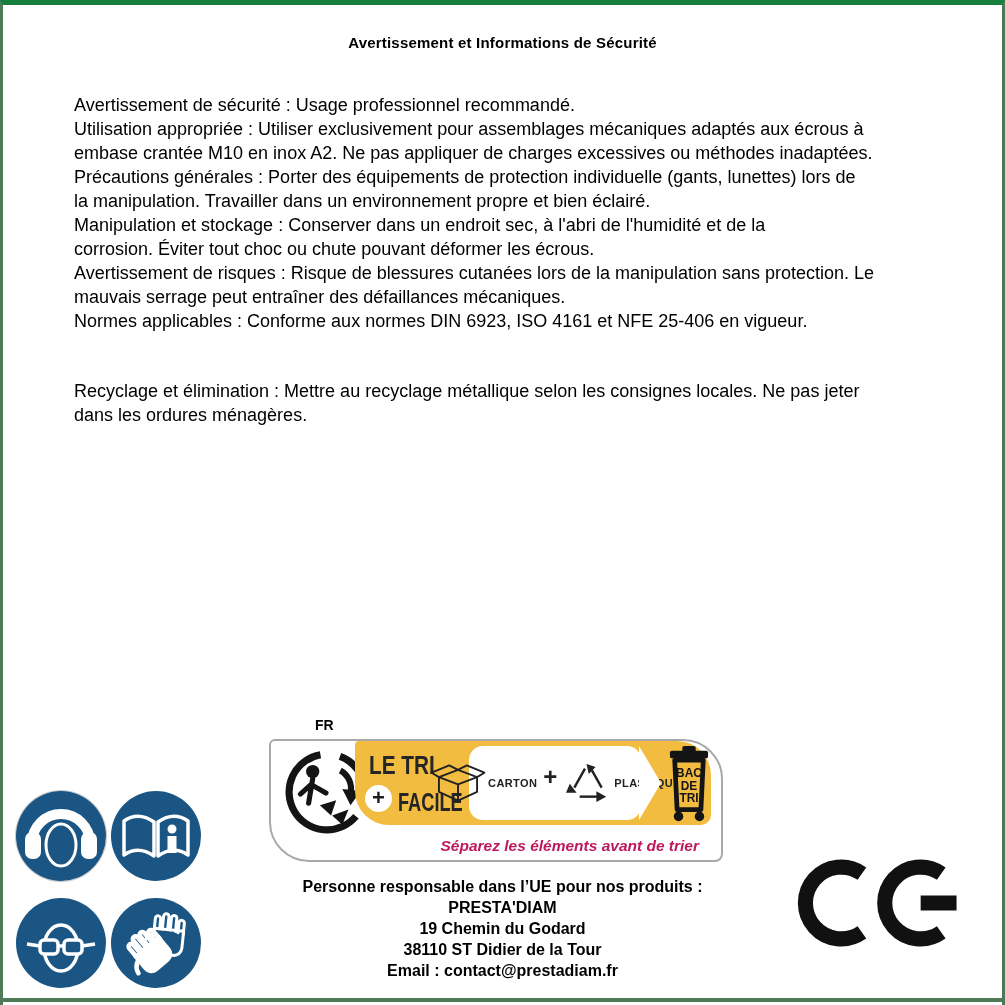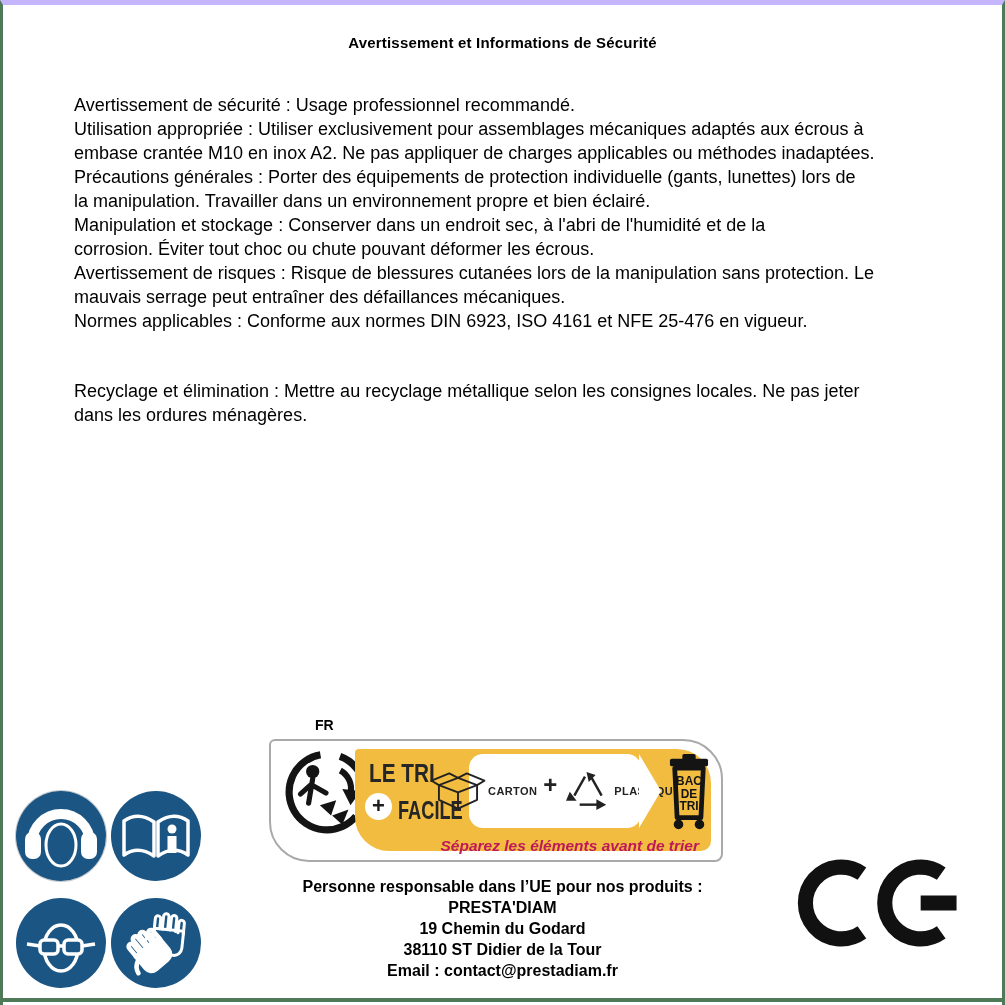--- a/index.html
+++ b/index.html
@@ -1,39 +1,39 @@
 <!DOCTYPE html>
 <html><head>
 <meta charset="utf-8">
 <style>
   html,body{margin:0;padding:0;background:#fff;}
   .page{
     position:relative; width:1005px; height:1005px; box-sizing:border-box;
     background:#fff; overflow:hidden;
-    border-top:5px solid #c4b5fd; border-left:3px solid #4e7a57; border-right:3px solid #4e7a57;
+    border-top:5px solid #15803d; border-left:3px solid #4e7a57; border-right:3px solid #4e7a57;
     font-family:"Liberation Sans", sans-serif; color:#000;
   }
   .bottom-rule{position:absolute; left:0; right:0; bottom:3px; height:4px; background:#4e7a57;}
   .doc-title{position:absolute; top:29px; left:0; width:100%; text-align:center;
     font-size:15px; font-weight:bold; letter-spacing:.2px;}
   .textblock{position:absolute; left:71px; width:895px; font-size:18px; line-height:24px;}
   .tb-safety{top:88px;}
   .tb-recycle{top:374px;}
 
   
   .m-icon{position:absolute; width:90px; height:90px; border-radius:50%;}
   .m-icon.ringed{box-shadow:0 0 0 1px #c9c9c9;}
   .m-icon svg{display:block;}
 
   
   .fr-code{position:absolute; left:267px; top:712px; font-size:14px; font-weight:bold;margin-left:45px;}
   .sort-box{position:absolute; left:266px; top:734px; width:454px; height:123px;
     background:#fff; border:2px solid #a9a9a9; border-radius:6px 40px 8px 40px; box-sizing:border-box;}
   .triman{position:absolute; left:10px; top:5px;}
-  .yellow{position:absolute; left:84px; top:8px; width:356px; height:102px;
+  .yellow{position:absolute; left:84px; top:0; width:356px; height:84px;
     background:#f2bc40; border-radius:4px 34px 10px 34px;}
   .le-tri{position:absolute; left:14px; top:9px; font-size:26px; font-weight:800; color:#262626;
     transform:scaleX(.8); transform-origin:left top; white-space:nowrap;}
   .plus-circle{position:absolute; left:10px; top:44px; width:27px; height:27px; border-radius:50%;
     background:#fff; color:#1d1d1d; font-size:22px; font-weight:900; line-height:26px; text-align:center;}
   .facile{position:absolute; left:43px; top:46px; font-size:26px; font-weight:800; color:#262626;
     transform:scaleX(.7); transform-origin:left top; white-space:nowrap;}
   .bubble{position:absolute; left:114px; top:5px; width:172px; height:74px; background:#fff;
     border-radius:14px; display:flex; align-items:center; justify-content:center; gap:6px;}
   .bubble-tip{position:absolute; left:284px; top:5px; width:22px; height:74px; background:#fff;
@@ -54,28 +54,28 @@
 </head>
 <body>
 
 <div class="page">
 
   <div class="doc-title">Avertissement et Informations de Sécurité</div>
 
   <div class="textblock tb-safety">
     <div>Avertissement de sécurité : Usage professionnel recommandé.</div>
     <div>Utilisation appropriée : Utiliser exclusivement pour assemblages mécaniques adaptés aux écrous à</div>
-    <div>embase crantée M10 en inox A2. Ne pas appliquer de charges applicables ou méthodes inadaptées.</div>
+    <div>embase crantée M10 en inox A2. Ne pas appliquer de charges excessives ou méthodes inadaptées.</div>
     <div>Précautions générales : Porter des équipements de protection individuelle (gants, lunettes) lors de</div>
     <div>la manipulation. Travailler dans un environnement propre et bien éclairé.</div>
     <div>Manipulation et stockage : Conserver dans un endroit sec, à l'abri de l'humidité et de la</div>
     <div>corrosion. Éviter tout choc ou chute pouvant déformer les écrous.</div>
     <div>Avertissement de risques : Risque de blessures cutanées lors de la manipulation sans protection. Le</div>
     <div>mauvais serrage peut entraîner des défaillances mécaniques.</div>
-    <div>Normes applicables : Conforme aux normes DIN 6923, ISO 4161 et NFE 25-476 en vigueur.</div>
+    <div>Normes applicables : Conforme aux normes DIN 6923, ISO 4161 et NFE 25-406 en vigueur.</div>
   </div>
 
   <div class="textblock tb-recycle">
     <div>Recyclage et élimination : Mettre au recyclage métallique selon les consignes locales. Ne pas jeter</div>
     <div>dans les ordures ménagères.</div>
   </div>
 
   <div class="m-icon ringed" style="left:13px; top:786px;">
     <svg viewBox="0 0 90 90" width="90" height="90">
       <circle cx="45" cy="45" r="45" fill="#1a5583"></circle>

